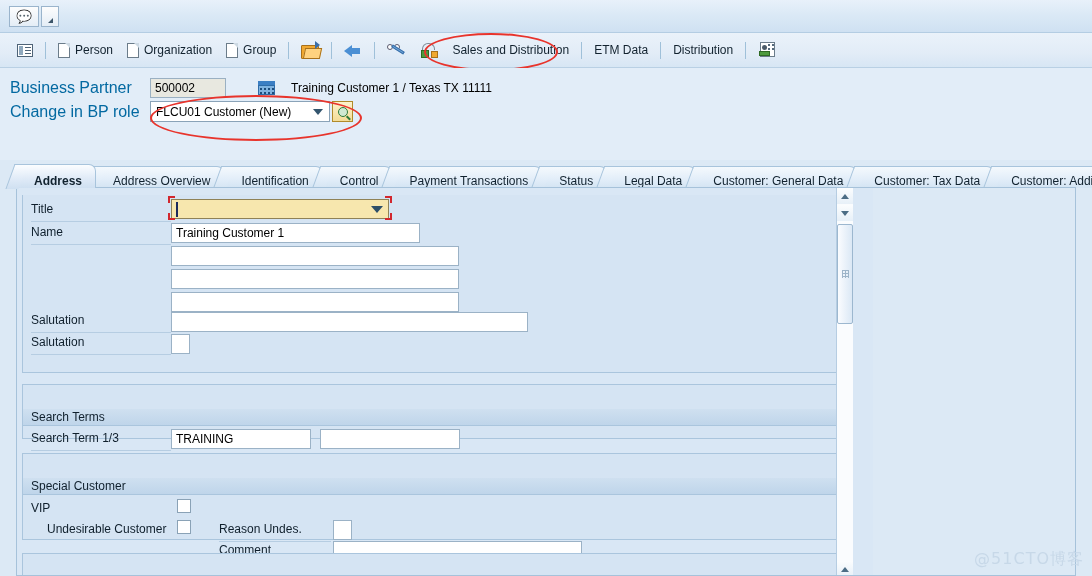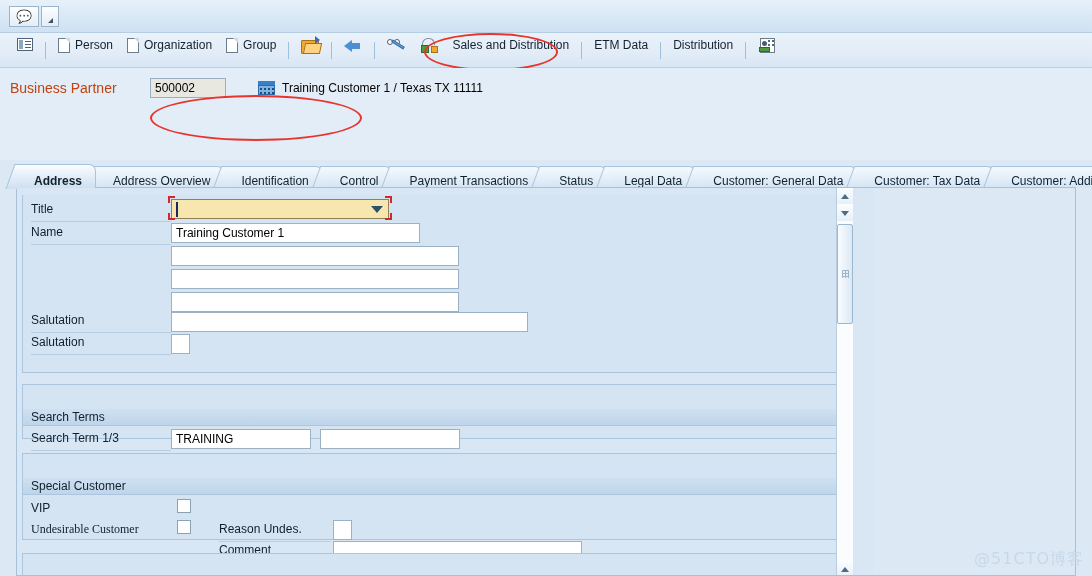--- a/index.html
+++ b/index.html
@@ -50,21 +50,21 @@
   }
 
   
   .toolbar {
     position: absolute; left:0; top:33px; width:1092px; height:35px;
     background: linear-gradient(to bottom,#eaf2fa 0%,#e2ecf7 60%,#d7e6f4 100%);
     border-bottom: 1px solid #b9d0e4;
     display: flex; align-items: center; padding-left: 10px;
   }
   .tb-item {
-    display:flex; gap:5px;
+    display:flex; align-items:center; gap:5px;
     height: 25px; padding: 0 7px;
     white-space: nowrap; font-size: 12px; color:#12222f;
     cursor: default;
   }
   .tb-sep { width:1px; height:17px; background:#9fc0d9; margin:0 5px; }
   .tb-label { font-size:12px; }
 
   
   .ic-doc {
     width:12px;height:15px;background:#fff;border:1px solid #6b7c8a;
@@ -166,41 +166,41 @@
     position:absolute; border:2px solid #e8342c; border-radius:50%;
     pointer-events:none;
   }
 
   
   .bp-area{
     position:absolute; left:0; top:68px; width:1092px; height:92px;
     background:#e2edf8;
   }
   .bp-row{ position:absolute; display:flex; align-items:center; height:21px; }
-  .bp-label{ font-size:14px; color:#c2410c; }
+  .bp-label{ font-size:16px; color:#0369a1; }
   .bp-input{
     height:20px; border:1px solid #9ab0c2; background:#e8e8e0;
     font-family:"Liberation Sans",sans-serif; font-size:12px;
     padding:0 4px; line-height:18px; color:#000;
   }
   .bldg-ic{ width:17px;height:14px;position:relative;display:inline-block; }
   .bldg-ic .top{
     position:absolute;left:0;top:0;width:17px;height:4px;background:#3b7fc4;
   }
   .bldg-ic .bot{
     position:absolute;left:0;top:4px;width:17px;height:10px;background:#7fb3e0;
     border:1px solid #2e6ca8;
   }
   .bldg-ic .bot:before{
     content:"";position:absolute;left:1px;top:2px;width:2px;height:2px;
     background:#1d4d7c;
     box-shadow:4px 0 0 #1d4d7c,8px 0 0 #1d4d7c,12px 0 0 #1d4d7c,
                0 4px 0 #1d4d7c,4px 4px 0 #1d4d7c,8px 4px 0 #1d4d7c,12px 4px 0 #1d4d7c;
   }
-  .bp-desc{ font-size:12px; margin-left:7px; white-space:nowrap; }
+  .bp-desc{ font-size:12px; margin-left:16px; white-space:nowrap; }
 
   .sel-wrap{ position:relative; display:flex; align-items:center; }
   .sel-box{
     width:180px; height:21px; border:1px solid #8aa3b8;
     background:#fff; display:flex; align-items:center;
     padding:0 2px 0 5px; font-size:12px;
   }
   .sel-box .txt{ flex:1; white-space:nowrap; }
   .sel-box .cv{
     width:0;height:0;border-left:5px solid transparent;
@@ -466,20 +466,32 @@
       <span class="bp-label" style="width:140px;">Business Partner</span>
       <span class="bp-input" style="width:76px;">500002</span>
       <span style="display:inline-block;width:32px"></span>
       <span class="bldg-ic">
         <span class="top"></span>
           <span class="bot"></span>
       </span>
       <span class="bp-desc">Training Customer 1 / Texas TX 11111</span>
     </div>
 
+    <div class="bp-row" style="left:10px; top:33px;">
+      <span class="bp-label" style="width:140px;">Change in BP role</span>
+      <span class="sel-wrap">
+        <span class="sel-box">
+          <span class="txt">FLCU01 Customer (New)</span>
+          <span class="cv"></span>
+        </span>
+        <span class="f4-btn">
+          <span class="mag"></span>
+        </span>
+      </span>
+    </div>
   </div>
 
   <div class="ellipse-hl" style="left:150px; top:95px; width:212px; height:46px;"></div>
 
   <div class="tabstrip">
     <div class="tab active">
       <span class="lbl">Address</span>
       </div>
     <div class="tab">
       <span class="lbl">Address Overview</span>
@@ -560,21 +572,21 @@
         </div>
       </div>
 
       <div class="grp" style="top:265px; height:87px;">
         <div class="grp-hdr">Special Customer</div>
         <div class="grp-body" style="height:68px;">
 
           <div class="fld-label" style="left:8px; top:6px;">VIP</div>
           <span class="chk" style="left:154px; top:4px;"></span>
 
-          <div class="fld-label" style="left:8px; top:27px;font-family:Liberation Serif, serif;">Undesirable Customer</div>
+          <div class="fld-label" style="left:24px; top:27px;">Undesirable Customer</div>
           <span class="chk" style="left:154px; top:25px;"></span>
 
           <div class="fld-label" style="left:196px; top:27px;">Reason Undes.</div>
           <div class="fld-underline" style="left:196px; top:46px; width:112px;"></div>
           <span class="txt-in" style="left:310px; top:25px; width:19px;"></span>
 
           <div class="fld-label" style="left:196px; top:48px;">Comment</div>
           <div class="fld-underline" style="left:196px; top:67px; width:112px;"></div>
           <span class="txt-in" style="left:310px; top:46px; width:249px;"></span>
         </div>

